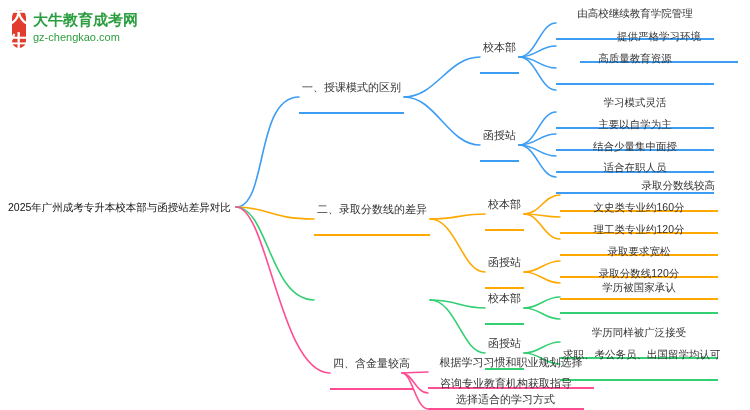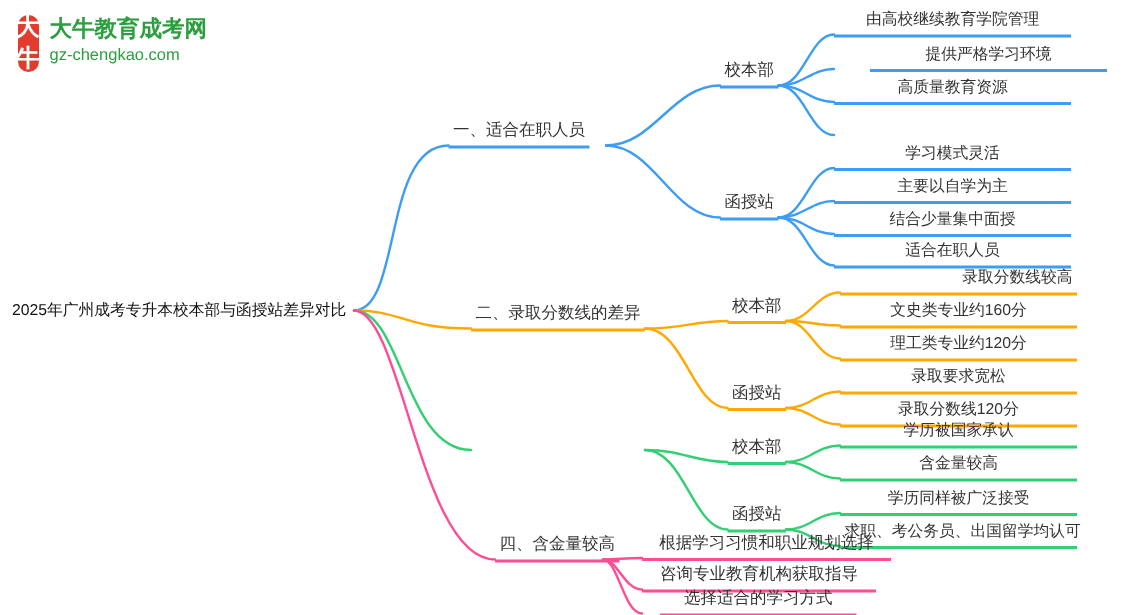--- a/index.html
+++ b/index.html
@@ -6,32 +6,32 @@
   #canvas{
     position:relative;width:750px;height:410px;overflow:hidden;
     background:#fff;font-family:"Liberation Sans","DejaVu Sans",sans-serif;
   }
   svg.links{position:absolute;left:0;top:0;pointer-events:none;}
   svg.links path{fill:none;stroke-width:1.6;stroke-linecap:round;}
   .s1{stroke:var(--c1);} .s2{stroke:var(--c2);} .s3{stroke:var(--c3);} .s4{stroke:var(--c4);}
   .b1{--c:var(--c1);} .b2{--c:var(--c2);} .b3{--c:var(--c3);} .b4{--c:var(--c4);}
   .node{
     position:absolute;font-size:11px;line-height:15px;color:#333;
-    white-space:nowrap;text-align:center;padding:0 3px 2px;
+    white-space:nowrap;text-align:center;padding:0 3px 17px;
     border-bottom:2px solid var(--c);
   }
   .leaf{font-size:10.5px;width:152px;}
   .root{
     position:absolute;left:8px;top:200px;font-size:10.5px;line-height:14px;
     color:#111;white-space:nowrap;font-weight:400;
   }
   .logo{position:absolute;left:12px;top:10px;display:flex;align-items:flex-start;}
   .logo-icon{
     width:14px;height:38px;border-radius:8px;background:var(--logo-red);
-    color:#fff;font-weight:bold;font-size:16px;display:flex;
+    color:#fff;font-weight:bold;font-size:20px;display:flex;
     align-items:center;justify-content:center;letter-spacing:1px;
   }
   .logo-txt{margin-left:7px;}
   .logo-name{color:var(--logo-green);font-weight:bold;font-size:15px;line-height:20px;}
   .logo-url{color:var(--logo-green);font-size:11px;line-height:15px;}
 </style>
 </head>
 <body>
 
 <div id="canvas">
@@ -80,21 +80,21 @@
   <div class="logo">
     <div class="logo-icon">大牛</div>
     <div class="logo-txt">
       <div class="logo-name">大牛教育成考网</div>
       <div class="logo-url">gz-chengkao.com</div>
     </div>
   </div>
 
   <div class="root">2025年广州成考专升本校本部与函授站差异对比</div>
 
-  <div class="node b1" style="left:299px;top:80px;">一、适合在职人员</div>
+  <div class="node b1" style="left:299px;top:80px;">一、授课模式的区别</div>
   <div class="node b1" style="left:480px;top:40px;">校本部</div>
   <div class="node b1 leaf" style="left:556px;top:6px;">由高校继续教育学院管理</div>
   <div class="node b1 leaf" style="left:580px;top:29px;">提供严格学习环境</div>
   <div class="node b1 leaf" style="left:556px;top:51px;">高质量教育资源</div>
   <div class="node b1" style="left:480px;top:128px;">函授站</div>
   <div class="node b1 leaf" style="left:556px;top:95px;">学习模式灵活</div>
   <div class="node b1 leaf" style="left:556px;top:117px;">主要以自学为主</div>
   <div class="node b1 leaf" style="left:556px;top:139px;">结合少量集中面授</div>
   <div class="node b1 leaf" style="left:556px;top:160px;">适合在职人员</div>
 
@@ -102,21 +102,20 @@
   <div class="node b2" style="left:485px;top:197px;">校本部</div>
   <div class="node b2 leaf" style="left:560px;top:178px;text-align:right;">录取分数线较高</div>
   <div class="node b2 leaf" style="left:560px;top:200px;">文史类专业约160分</div>
   <div class="node b2 leaf" style="left:560px;top:222px;">理工类专业约120分</div>
   <div class="node b2" style="left:485px;top:255px;">函授站</div>
   <div class="node b2 leaf" style="left:560px;top:244px;">录取要求宽松</div>
   <div class="node b2 leaf" style="left:560px;top:266px;">录取分数线120分</div>
 
   <div class="node b3" style="left:485px;top:291px;">校本部</div>
   <div class="node b3 leaf" style="left:560px;top:280px;">学历被国家承认</div>
-  <div class="node b3 leaf" style="left:560px;top:302px;">含金量较高</div>
   <div class="node b3" style="left:485px;top:336px;">函授站</div>
   <div class="node b3 leaf" style="left:560px;top:325px;">学历同样被广泛接受</div>
   <div class="node b3 leaf" style="left:560px;top:347px;">求职、考公务员、出国留学均认可</div>
 
   <div class="node b4" style="left:330px;top:356px;">四、含金量较高</div>
   <div class="node b4" style="left:428px;top:355px;width:160px;">根据学习习惯和职业规划选择</div>
   <div class="node b4" style="left:428px;top:376px;width:150px;">咨询专业教育机构获取指导</div>
   <div class="node b4" style="left:440px;top:392px;width:125px;">选择适合的学习方式</div>
 
 </div>

